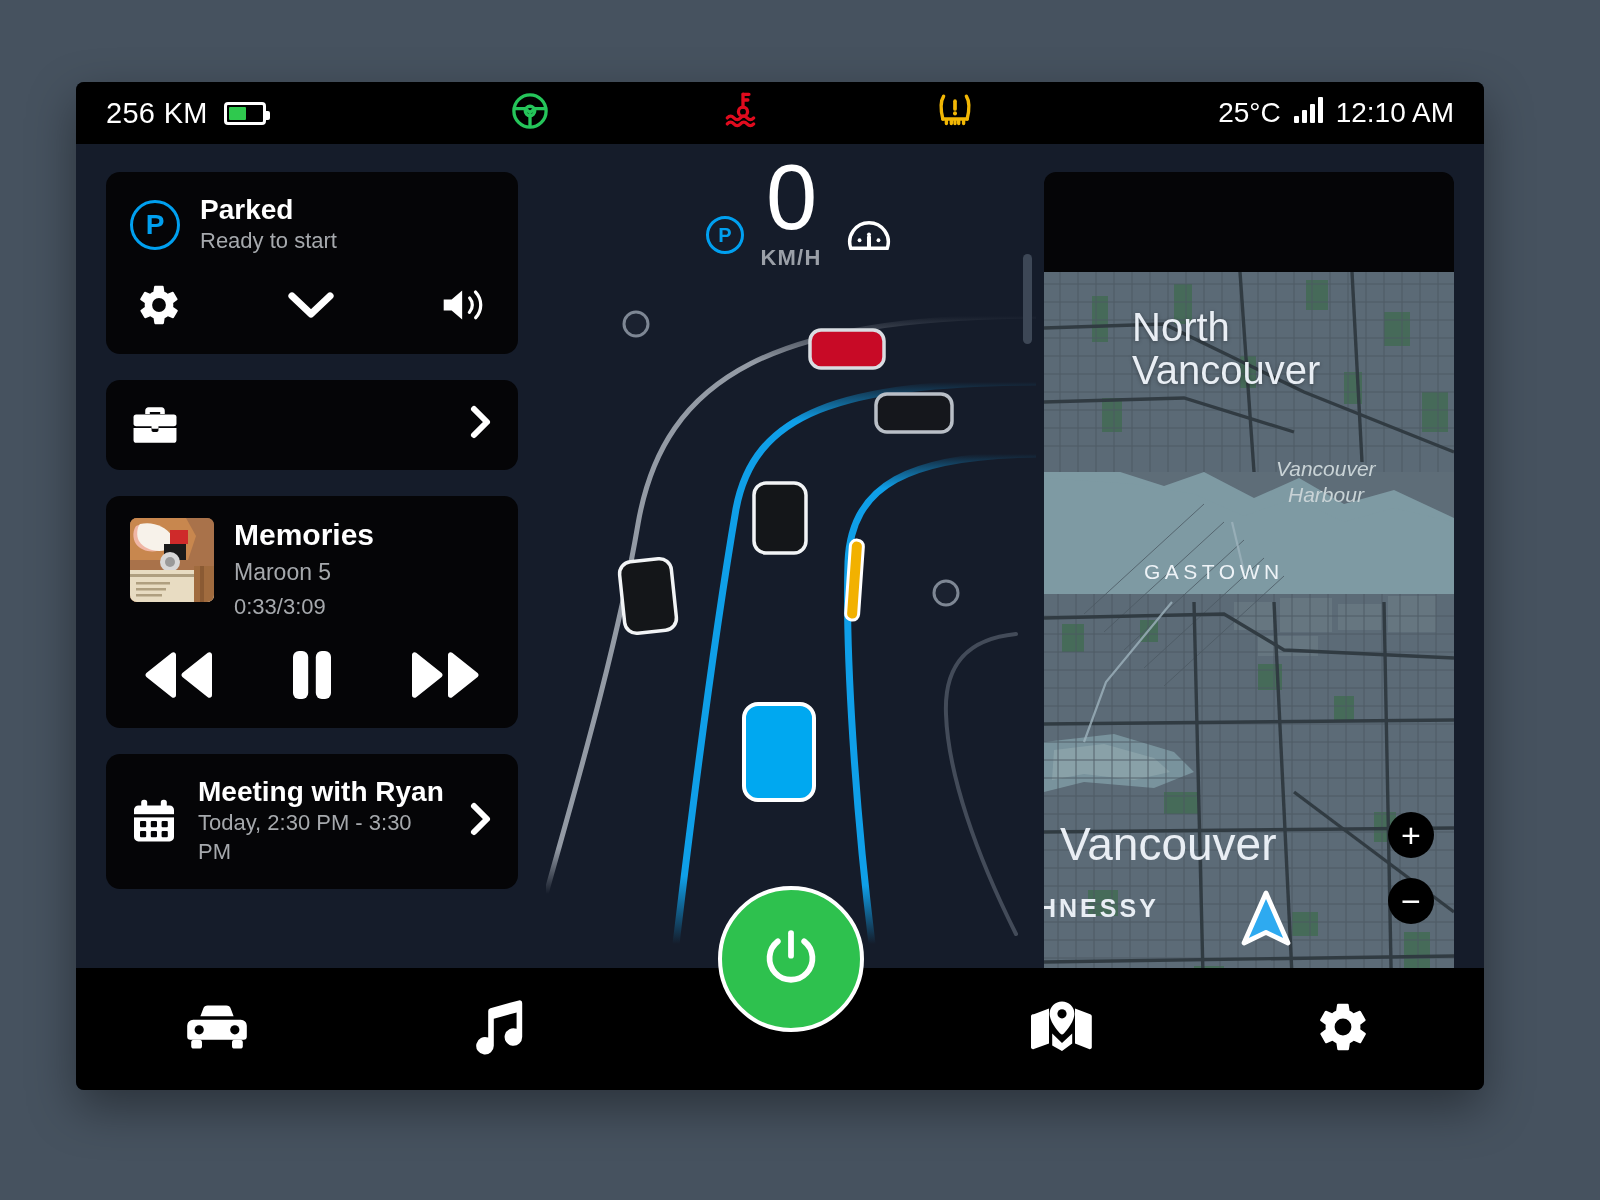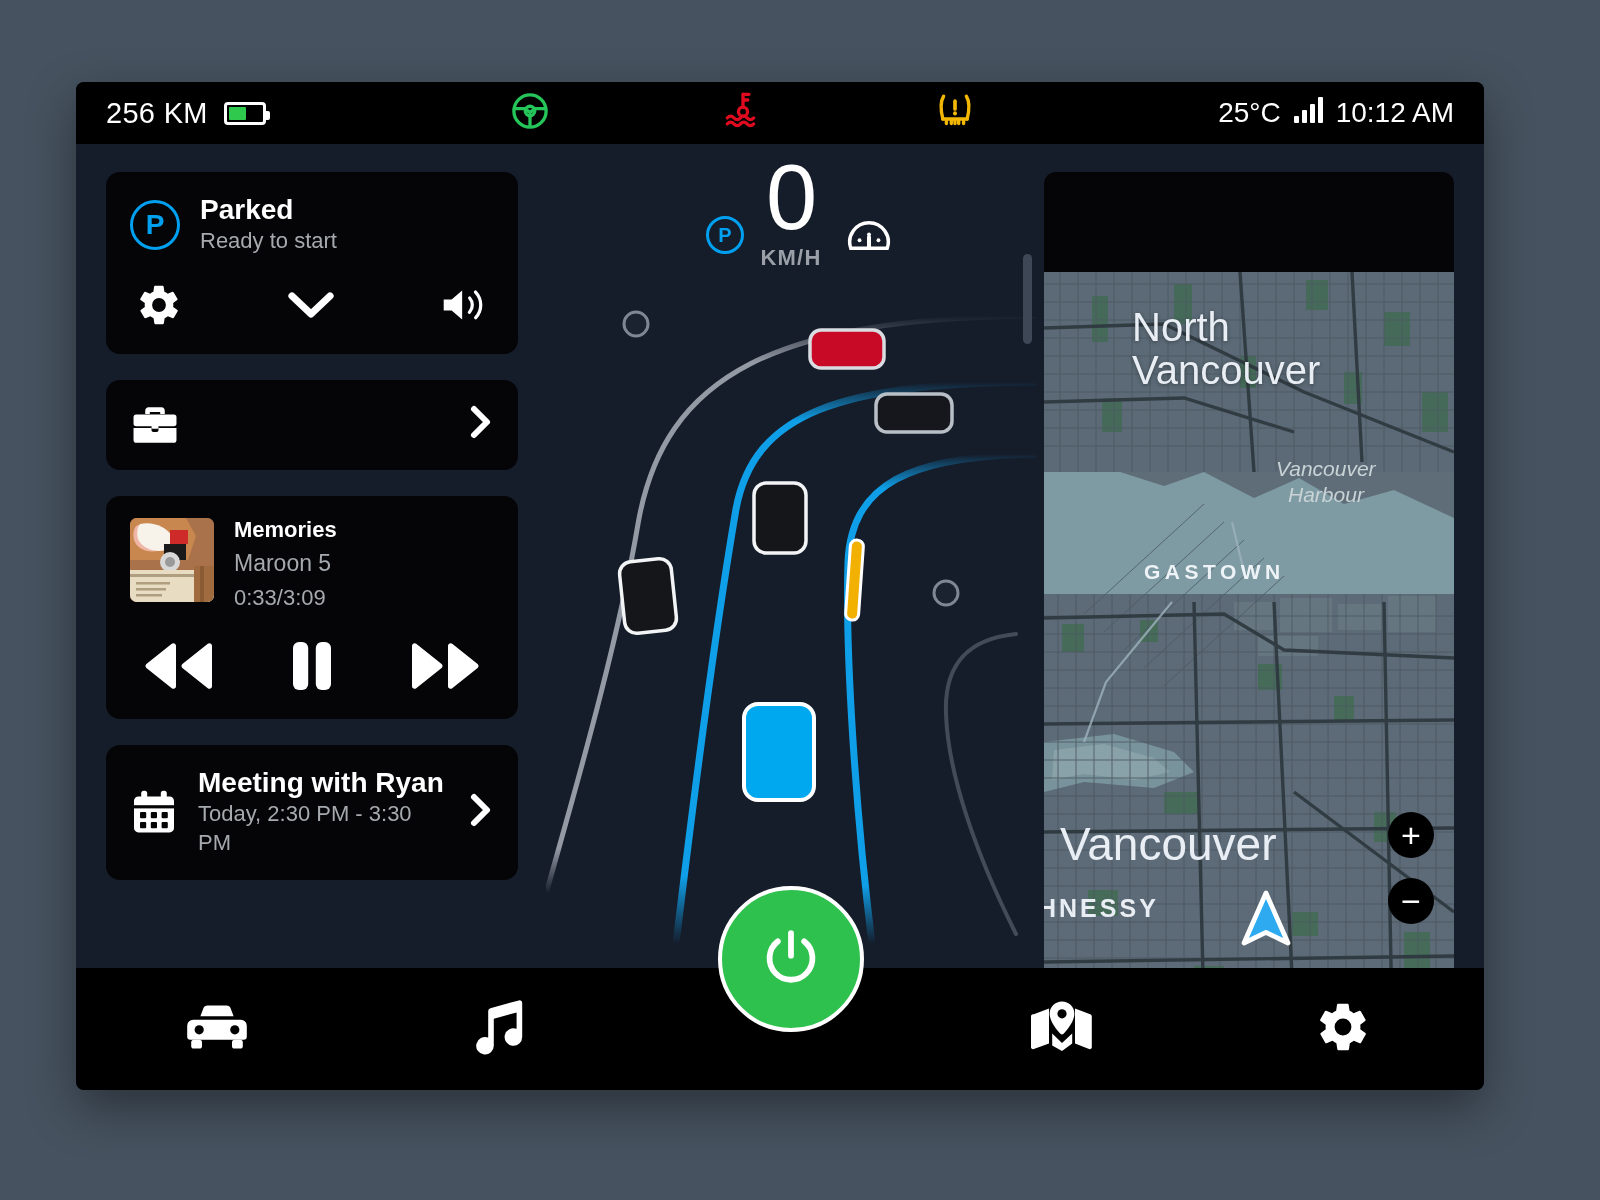--- a/index.html
+++ b/index.html
@@ -213,21 +213,21 @@
     </div>
 
     <div class="sb-right">
       <span class="sb-temp">25°C</span>
       <span class="signal">
           <span></span>
           <span></span>
           <span></span>
           <span></span>
         </span>
-      <span class="sb-time">10:12 AM</span>
+      <span class="sb-time">12:10 AM</span>
     </div>
   </div>
 
   <div id="body">
 
     <div id="leftcol">
 
       <div class="card">
         <div class="card-row">
           <div class="p-circle">P</div>
@@ -287,21 +287,21 @@
               <path d="M40 12h18v14H40z" fill="#cf2a2a"></path>
               <circle cx="40" cy="44" r="10" fill="#d8d8d8"></circle>
               <circle cx="40" cy="44" r="5" fill="#9a9a9a"></circle>
               <path d="M0 52h70l14 6v26H0z" fill="#e8dcc2"></path>
               <path d="M0 56h64v3H0zM6 64h34v2.5H6zM6 70h30v2.5H6zM6 76h26v2.5H6z" fill="#9c8b6a" opacity=".75"></path>
               <path d="M64 48h20v36H64z" fill="#a06b3e"></path>
               <path d="M70 48h4v36h-4z" fill="#8a5a33"></path>
             </svg>
           </div>
           <div>
-            <div class="card-title" style="font-size:22px;">Memories</div>
+            <div class="card-title" style="font-size:30px;">Memories</div>
             <div class="card-sub" style="font-size:23px;margin-top:6px;">Maroon 5</div>
             <div class="card-sub" style="font-size:22px;margin-top:6px;">0:33/3:09</div>
           </div>
         </div>
         <div class="music-ctrls">
           <span>
             <svg width="78" height="54" viewBox="0 0 39 27" fill="#fff">
               <path d="M18 3.4v20.2a1.3 1.3 0 0 1-2.1 1L3.2 14.5a1.3 1.3 0 0 1 0-2L15.9 2.4A1.3 1.3 0 0 1 18 3.4z"></path>
               <path d="M36 3.4v20.2a1.3 1.3 0 0 1-2.1 1L21.2 14.5a1.3 1.3 0 0 1 0-2L33.9 2.4A1.3 1.3 0 0 1 36 3.4z"></path>
             </svg>
@@ -516,21 +516,21 @@
         <div class="map-label" style="left:88px;top:34px;font-size:40px;font-weight:400;text-shadow:0 1px 4px rgba(0,0,0,.35);line-height:1.08;">
           <div>North</div>
           <div>Vancouver</div>
         </div>
 
         <div class="map-label" style="left:232px;top:184px;font-size:21px;font-style:italic;color:#c9d3d6;line-height:1.25;">
           <div>Vancouver</div>
           <div style="margin-left:12px;">Harbour</div>
         </div>
 
-        <div class="map-label" style="left:100px;top:288px;font-size:21px;font-weight:700;letter-spacing:4.5px;color:#eef3f7;">GASTOWN</div>
+        <div class="map-label" style="left:100px;top:288px;font-size:21px;font-weight:400;letter-spacing:4.5px;color:#eef3f7;">GASTOWN</div>
 
         <div class="map-label" style="left:16px;top:545px;font-size:46px;font-weight:400;color:#e9eef4;">Vancouver</div>
 
         <div class="map-label" style="left:-6px;top:622px;font-size:25px;font-weight:600;letter-spacing:3px;color:#e9eef4;">HNESSY</div>
 
         <div style="position:absolute;left:196px;top:618px;">
           <svg width="52" height="58" viewBox="0 0 26 29">
             <path d="M13 1.5 24 26.5 13 21.2 2 26.5z" fill="#2eaaf0" stroke="#fff" stroke-width="2.4" stroke-linejoin="round"></path>
           </svg>
         </div>

